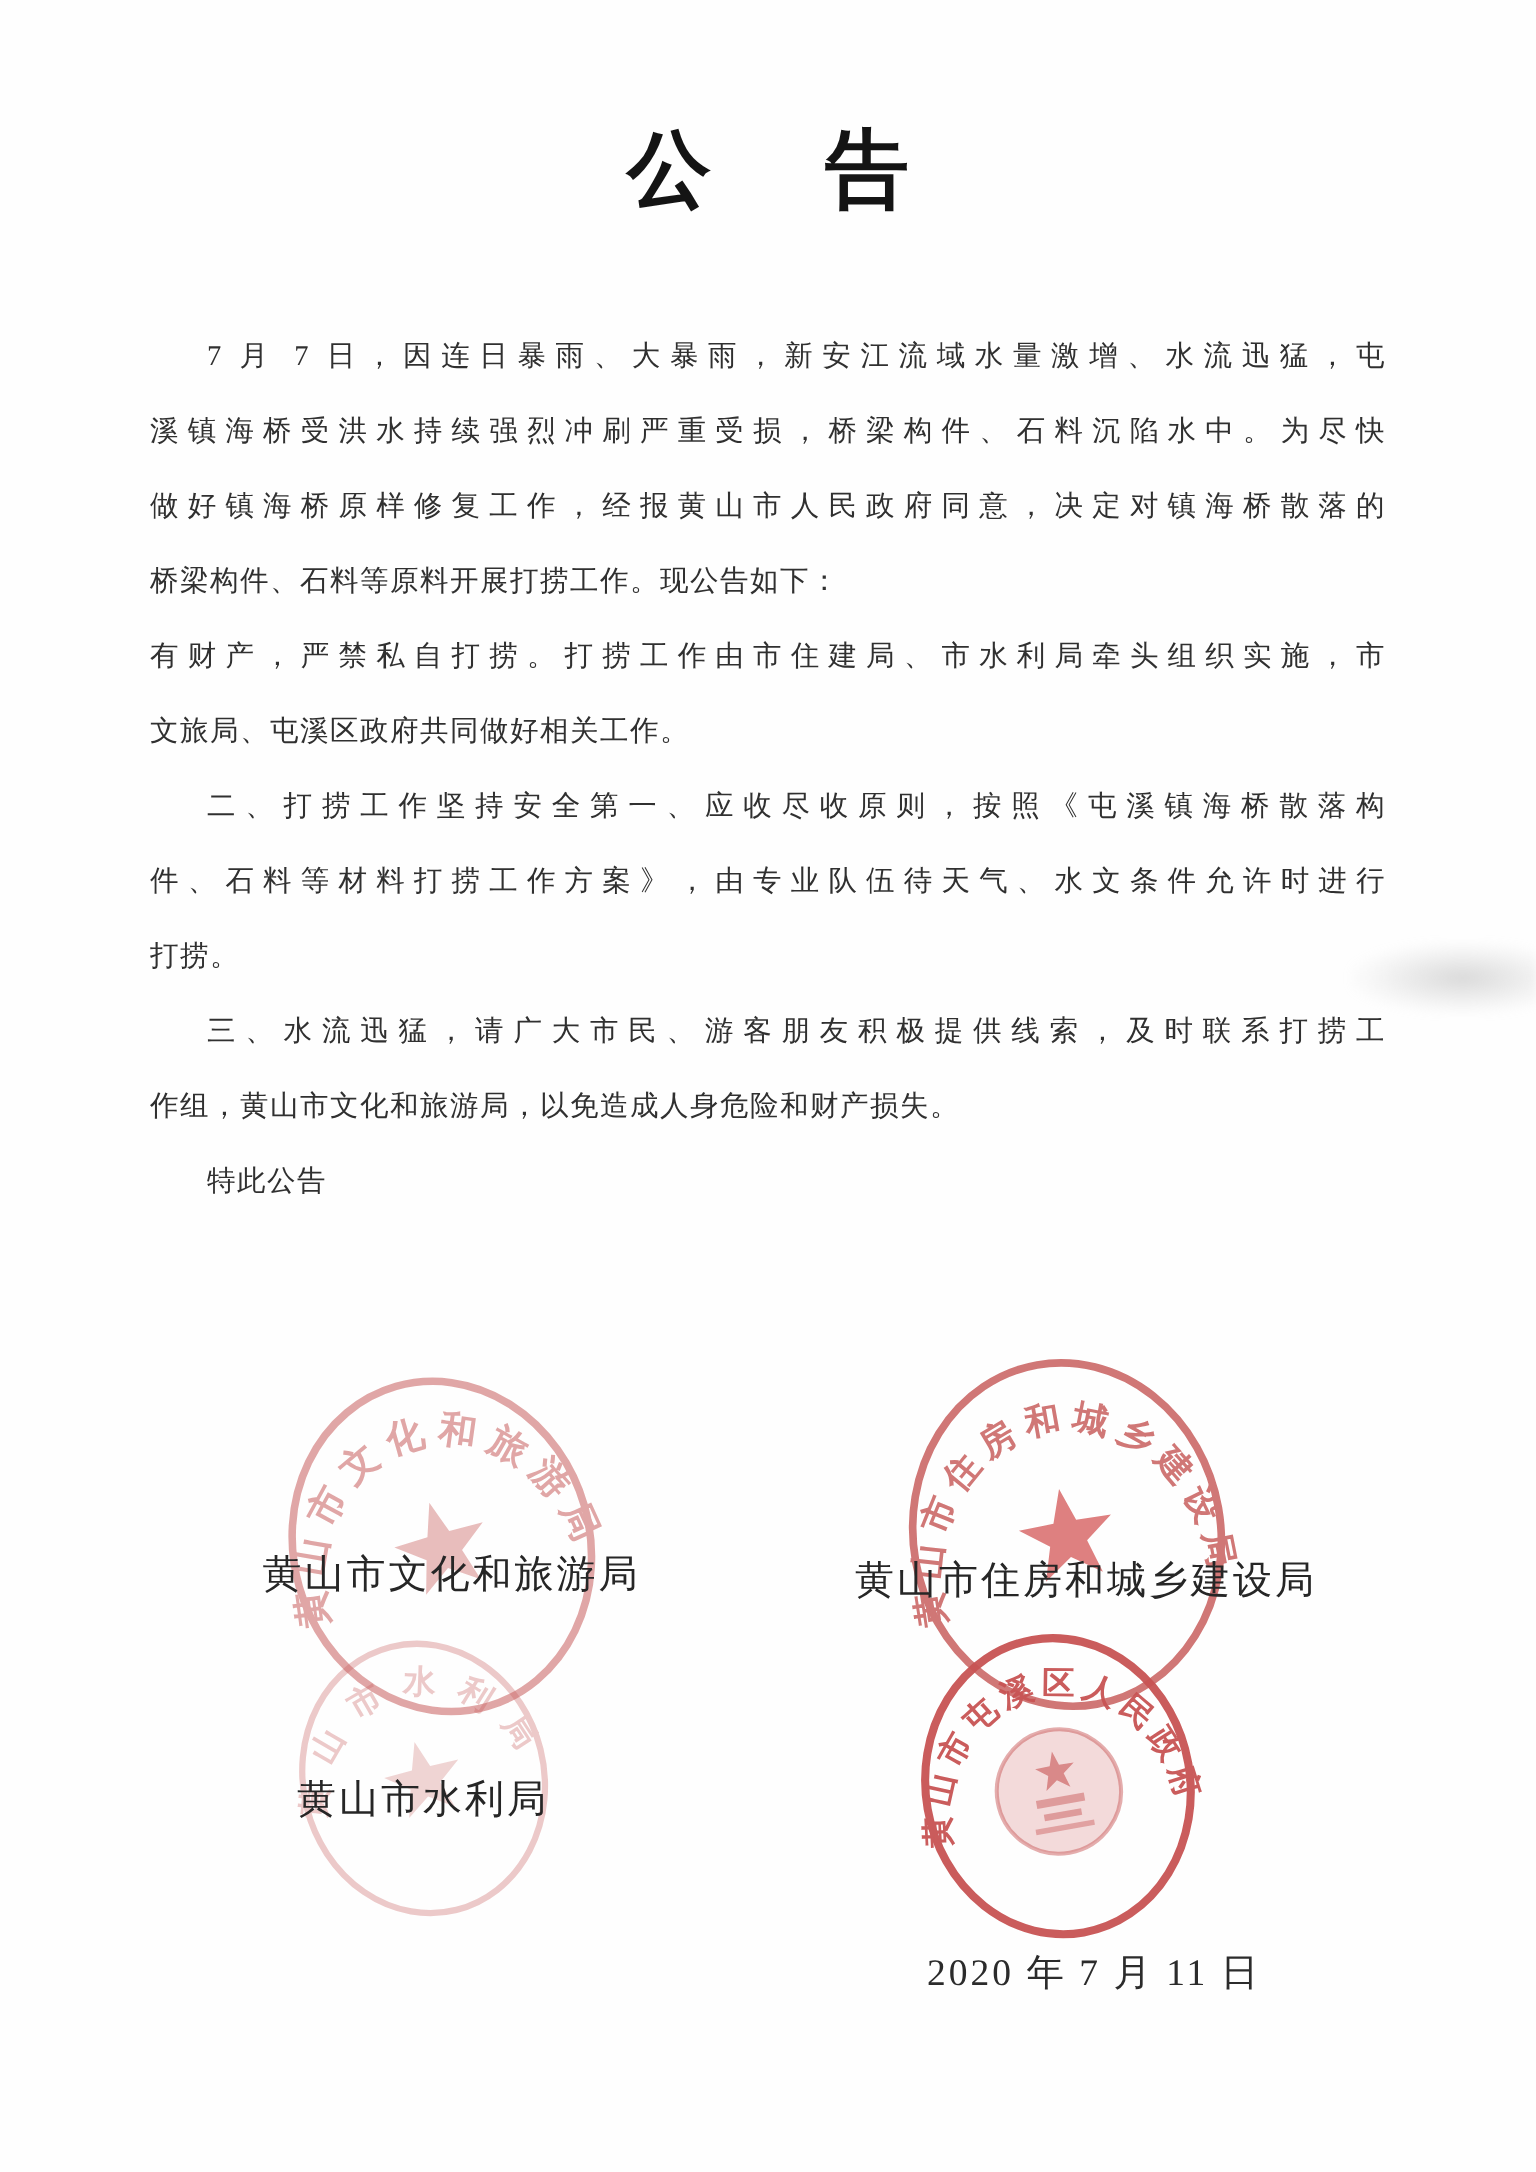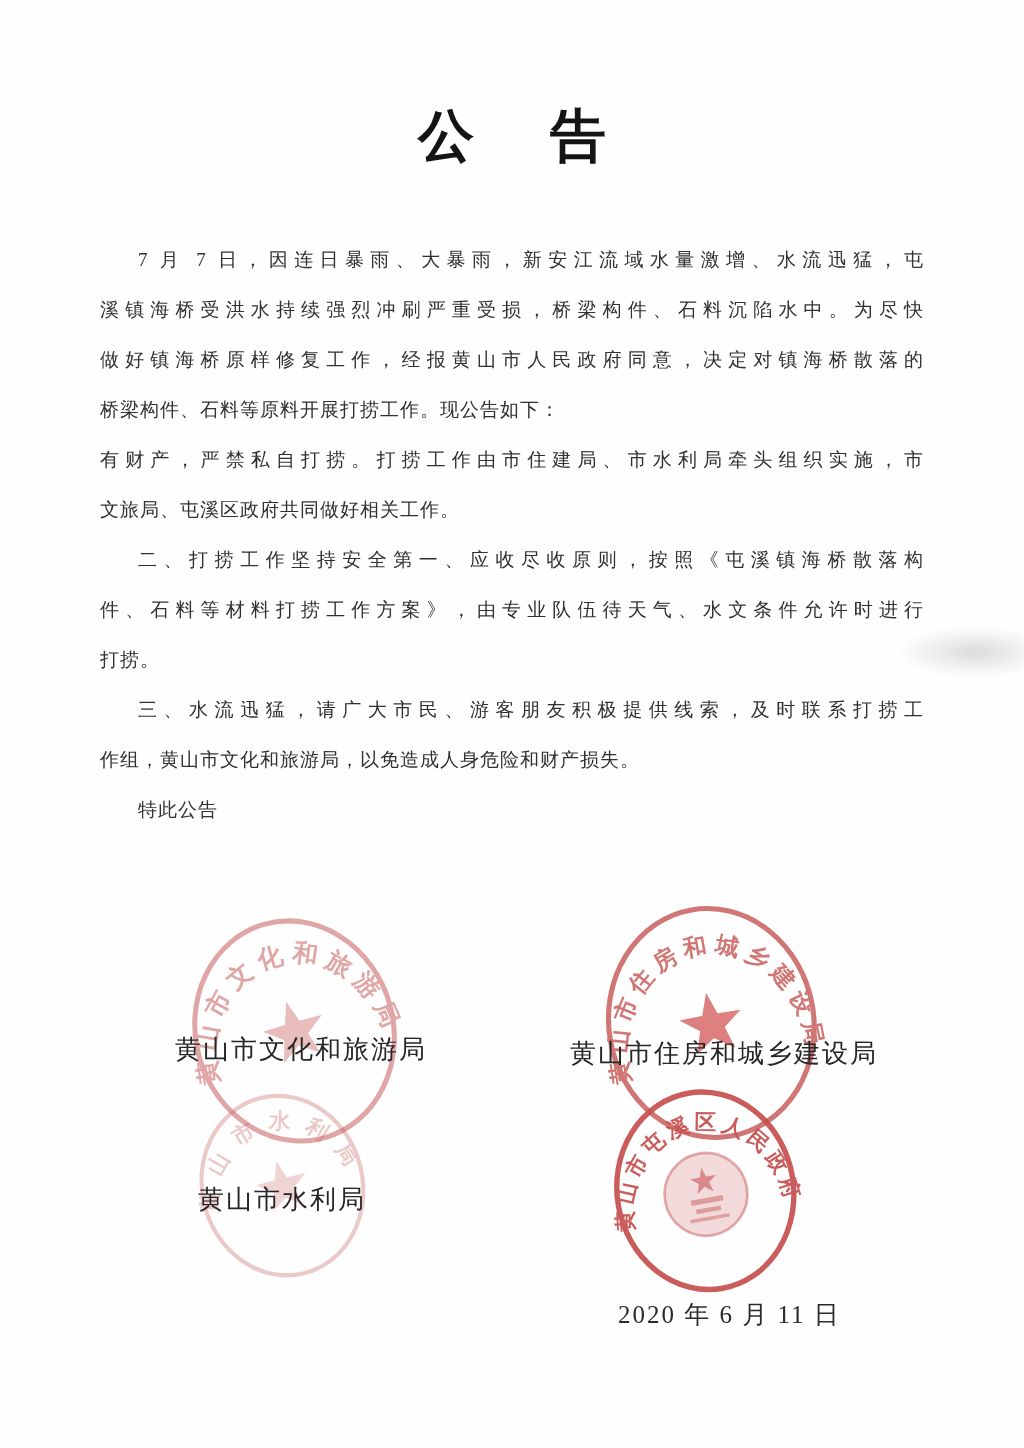--- a/index.html
+++ b/index.html
@@ -9,21 +9,21 @@
   .page {
     position: relative;
     width: 1024px;
     height: 1448px;
     background: #fefefe;
     overflow: hidden;
     color: #2e2e2e;
   }
 
   .doc-title {
-    margin-top: 103px;
+    margin-top: 81px;
     text-align: center;
     font-size: 56px;
     font-weight: bold;
     color: #141414;
     letter-spacing: 10px;
     line-height: 66px;
     text-indent: 10px; 
   }
 
   .doc-body {
@@ -197,17 +197,17 @@
           <rect x="96" y="141" width="28" height="5" fill="#c85454" opacity="0.5"></rect>
           <rect x="88" y="151" width="44" height="4" fill="#c85454" opacity="0.45"></rect>
         </g>
       </svg>
     </div>
 
     <div class="sig-label sig-label-1">黄山市文化和旅游局</div>
     <div class="sig-label sig-label-2">黄山市住房和城乡建设局</div>
     <div class="sig-label sig-label-3">黄山市水利局</div>
 
-    <div class="issue-date">2020 年 6 月 11 日</div>
+    <div class="issue-date">2020 年 7 月 11 日</div>
   </div>
 
 
 </div>
 
 </body></html>

